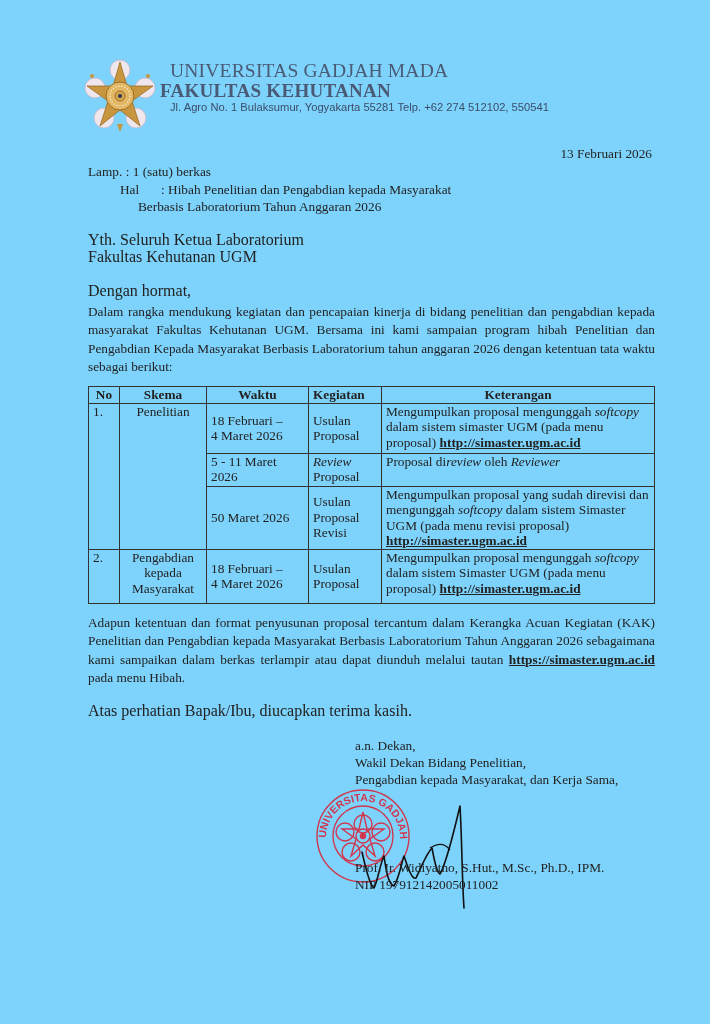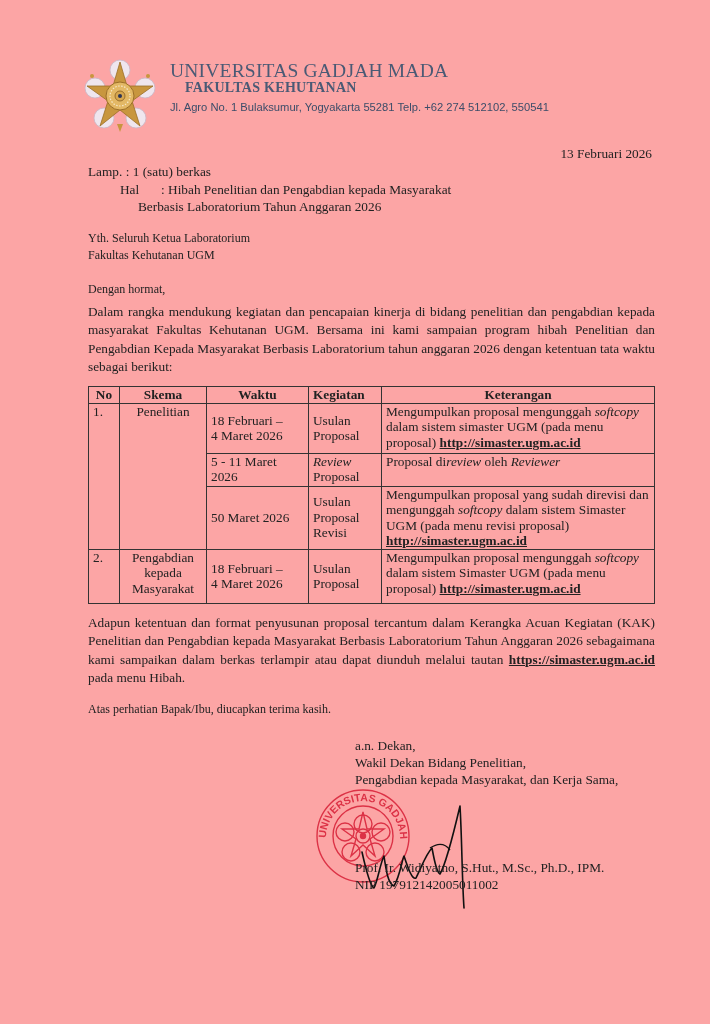--- a/index.html
+++ b/index.html
@@ -1,31 +1,31 @@
 <!DOCTYPE html>
 <html><head>
 <meta charset="utf-8">
 <style>
   html, body { margin: 0; padding: 0; background: #ffffff; }
   body { width: 710px; height: 1024px; position: relative; overflow: hidden; font-family: "Liberation Serif", serif; color: #1e1e1e; }
-  .page { position: absolute; left: 0; top: 0; width: 710px; height: 1024px; background: #fca5a5; }
+  .page { position: absolute; left: 0; top: 0; width: 710px; height: 1024px; background: #7dd3fc; }
 
   
   .logo { position: absolute; left: 82px; top: 58px; width: 76px; height: 76px; }
   .uni-name { position: absolute; left: 170px; top: 60px; font-family: "Liberation Serif", serif; font-size: 19.5px; color: #4a5a75; letter-spacing: 0.2px; white-space: nowrap; }
-  .fac-name { position: absolute; left: 185px; top: 80px; font-family: "Liberation Serif", serif; font-weight: bold; font-size: 14px; color: #4a5a75; letter-spacing: 0.3px; white-space: nowrap; }
+  .fac-name { position: absolute; left: 160px; top: 80px; font-family: "Liberation Serif", serif; font-weight: bold; font-size: 19px; color: #4a5a75; letter-spacing: 0.3px; white-space: nowrap; }
   .addr1, .addr2 { position: absolute; left: 170px; font-family: "Liberation Sans", sans-serif; font-size: 11.2px; color: #3c4d69; white-space: nowrap; }
   .addr1 { top: 101px; }
   .addr2 { top: 115px; }
 
   
   .meta { position: absolute; left: 88px; font-size: 13.3px; white-space: nowrap; color: #222; }
   .date { position: absolute; right: 58px; top: 146px; font-size: 13.3px; color: #222; white-space: nowrap; }
 
-  .line { position: absolute; left: 88px; font-size: 12px; color: #222; white-space: nowrap; }
+  .line { position: absolute; left: 88px; font-size: 16px; color: #222; white-space: nowrap; }
   .para { position: absolute; left: 88px; width: 567px; font-size: 13.3px; line-height: 18.3px; color: #222; text-align: justify; }
 
   
   table.sched { position: absolute; left: 88px; top: 386px; width: 567px; border-collapse: collapse; font-size: 13.3px; color: #222; }
   table.sched th, table.sched td { border: 1px solid #333; padding: 0 4px; line-height: 15.5px; vertical-align: top; }
   table.sched th { font-weight: bold; height: 15px; }
   .c-no { width: 22px; }
   .c-skema { width: 78px; text-align: center; }
   .c-waktu { width: 93px; }
   .c-keg { width: 64px; text-align: left; }

